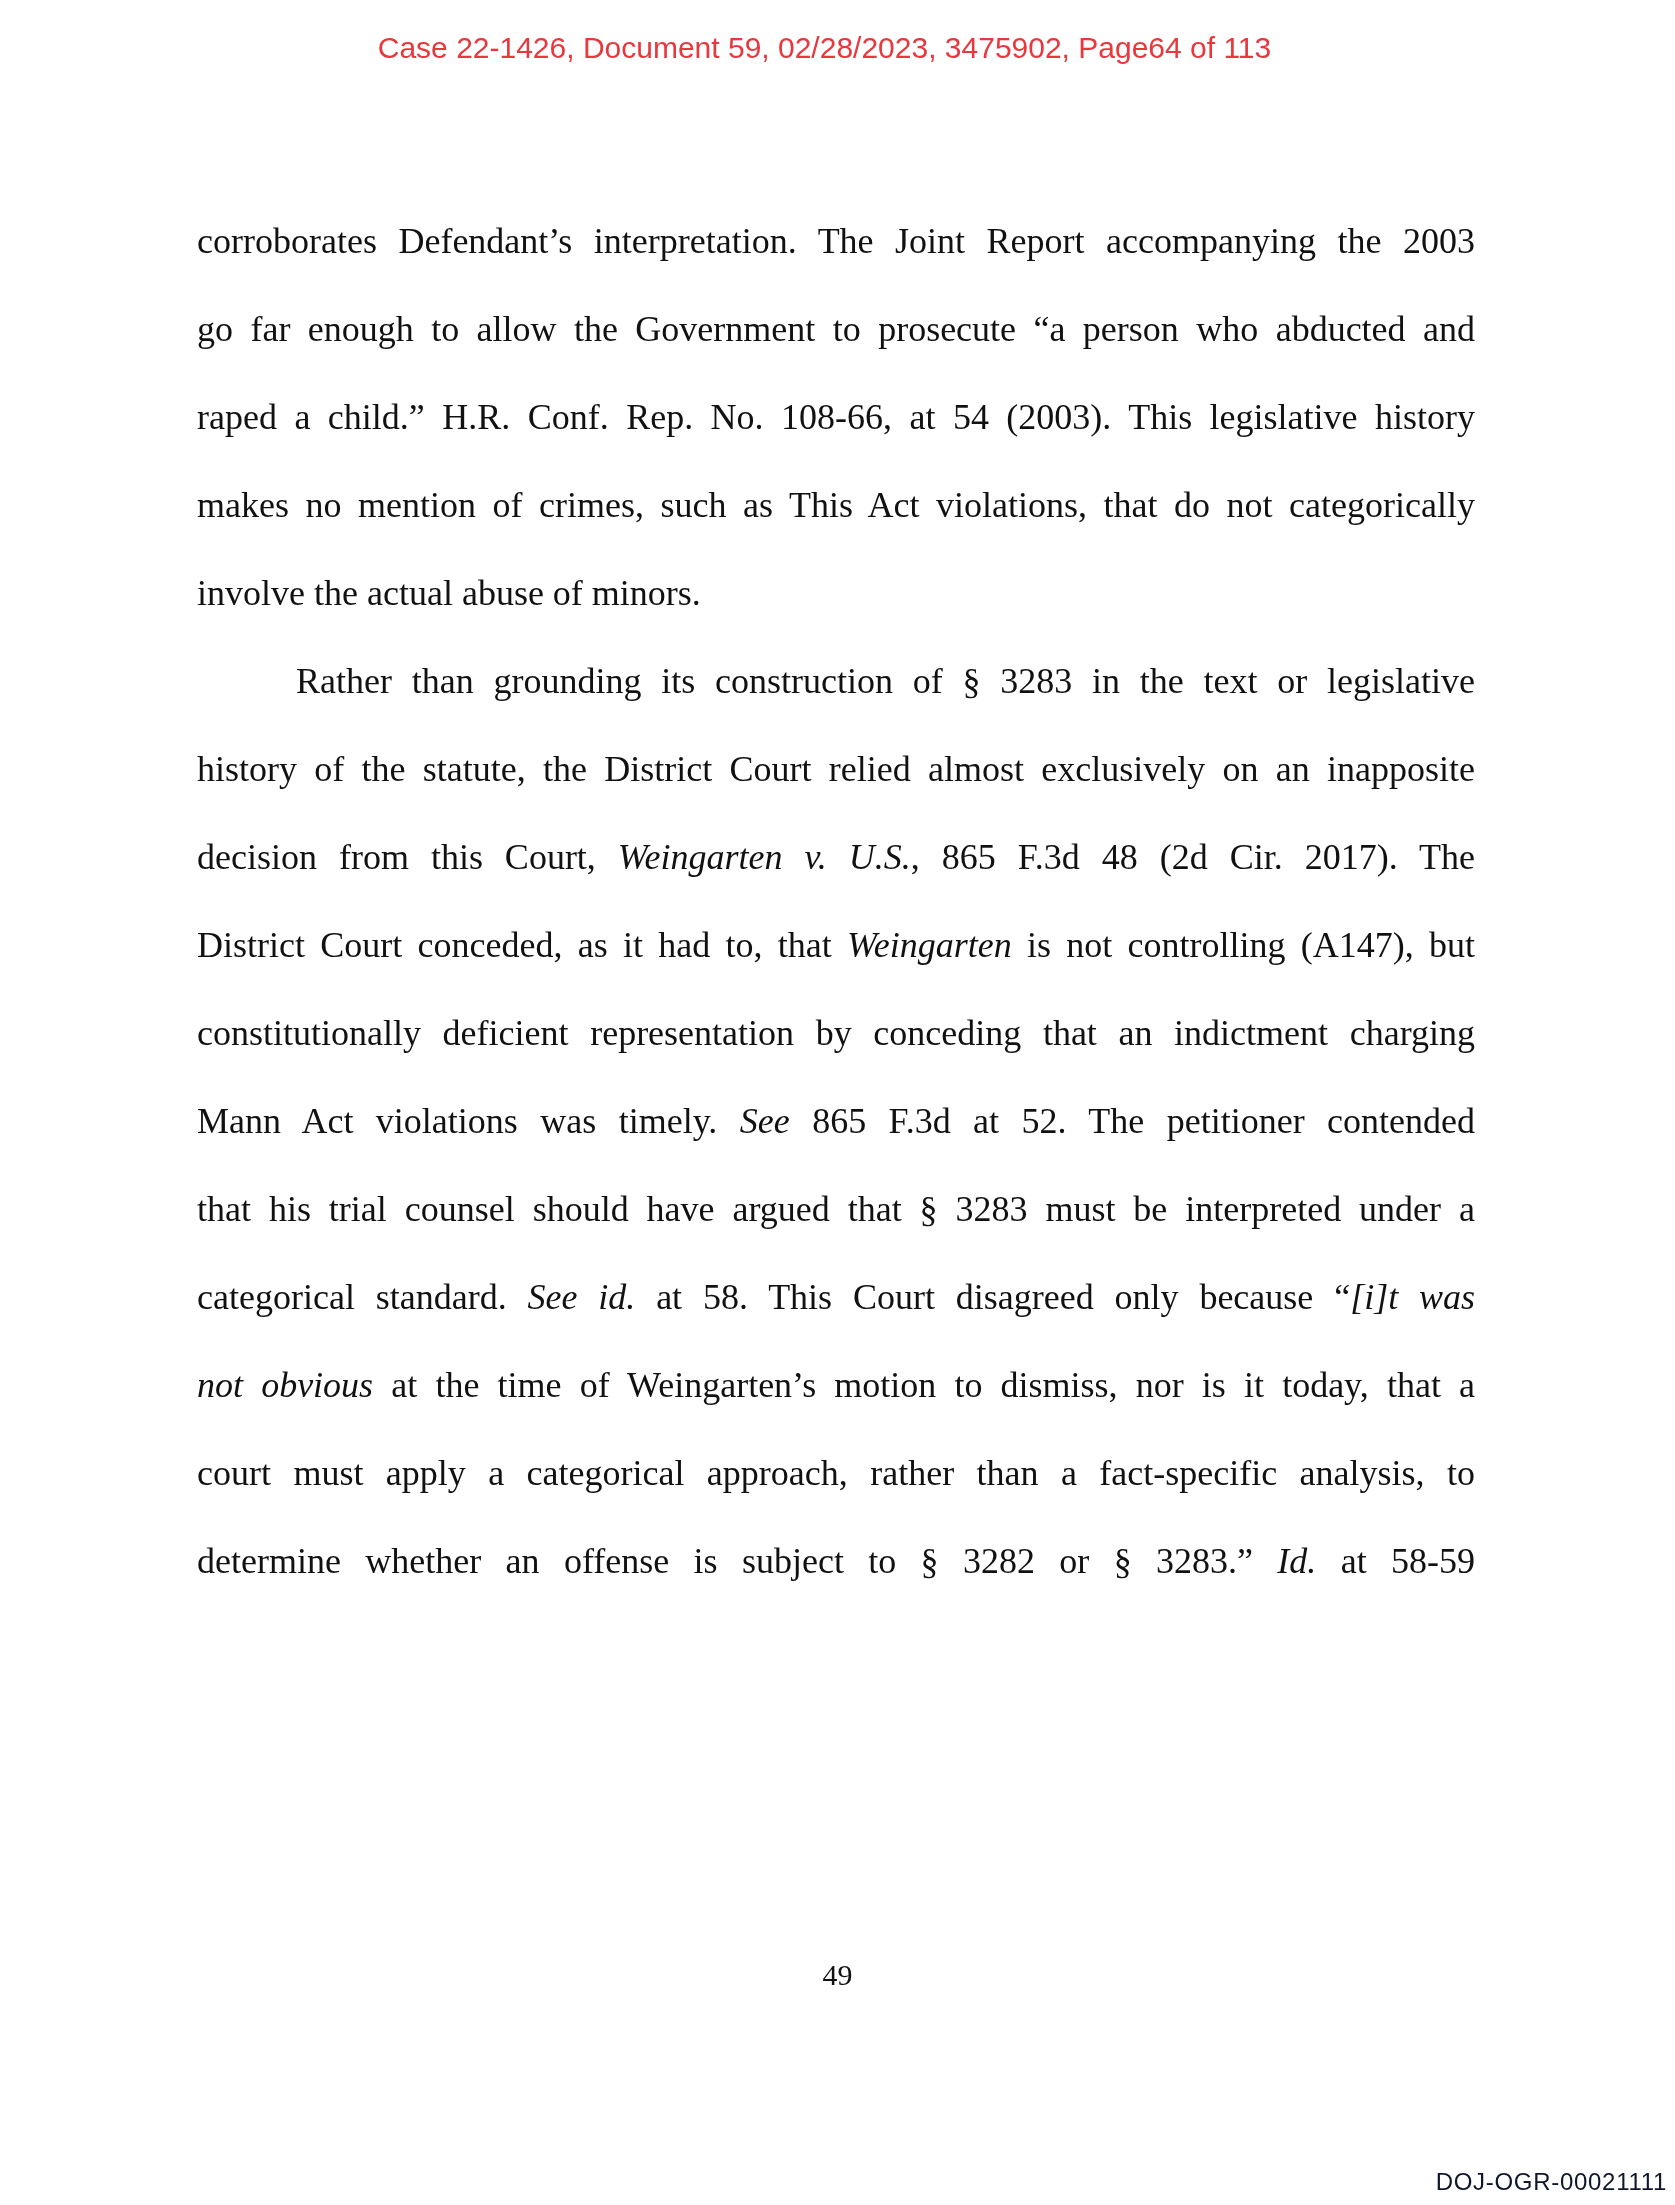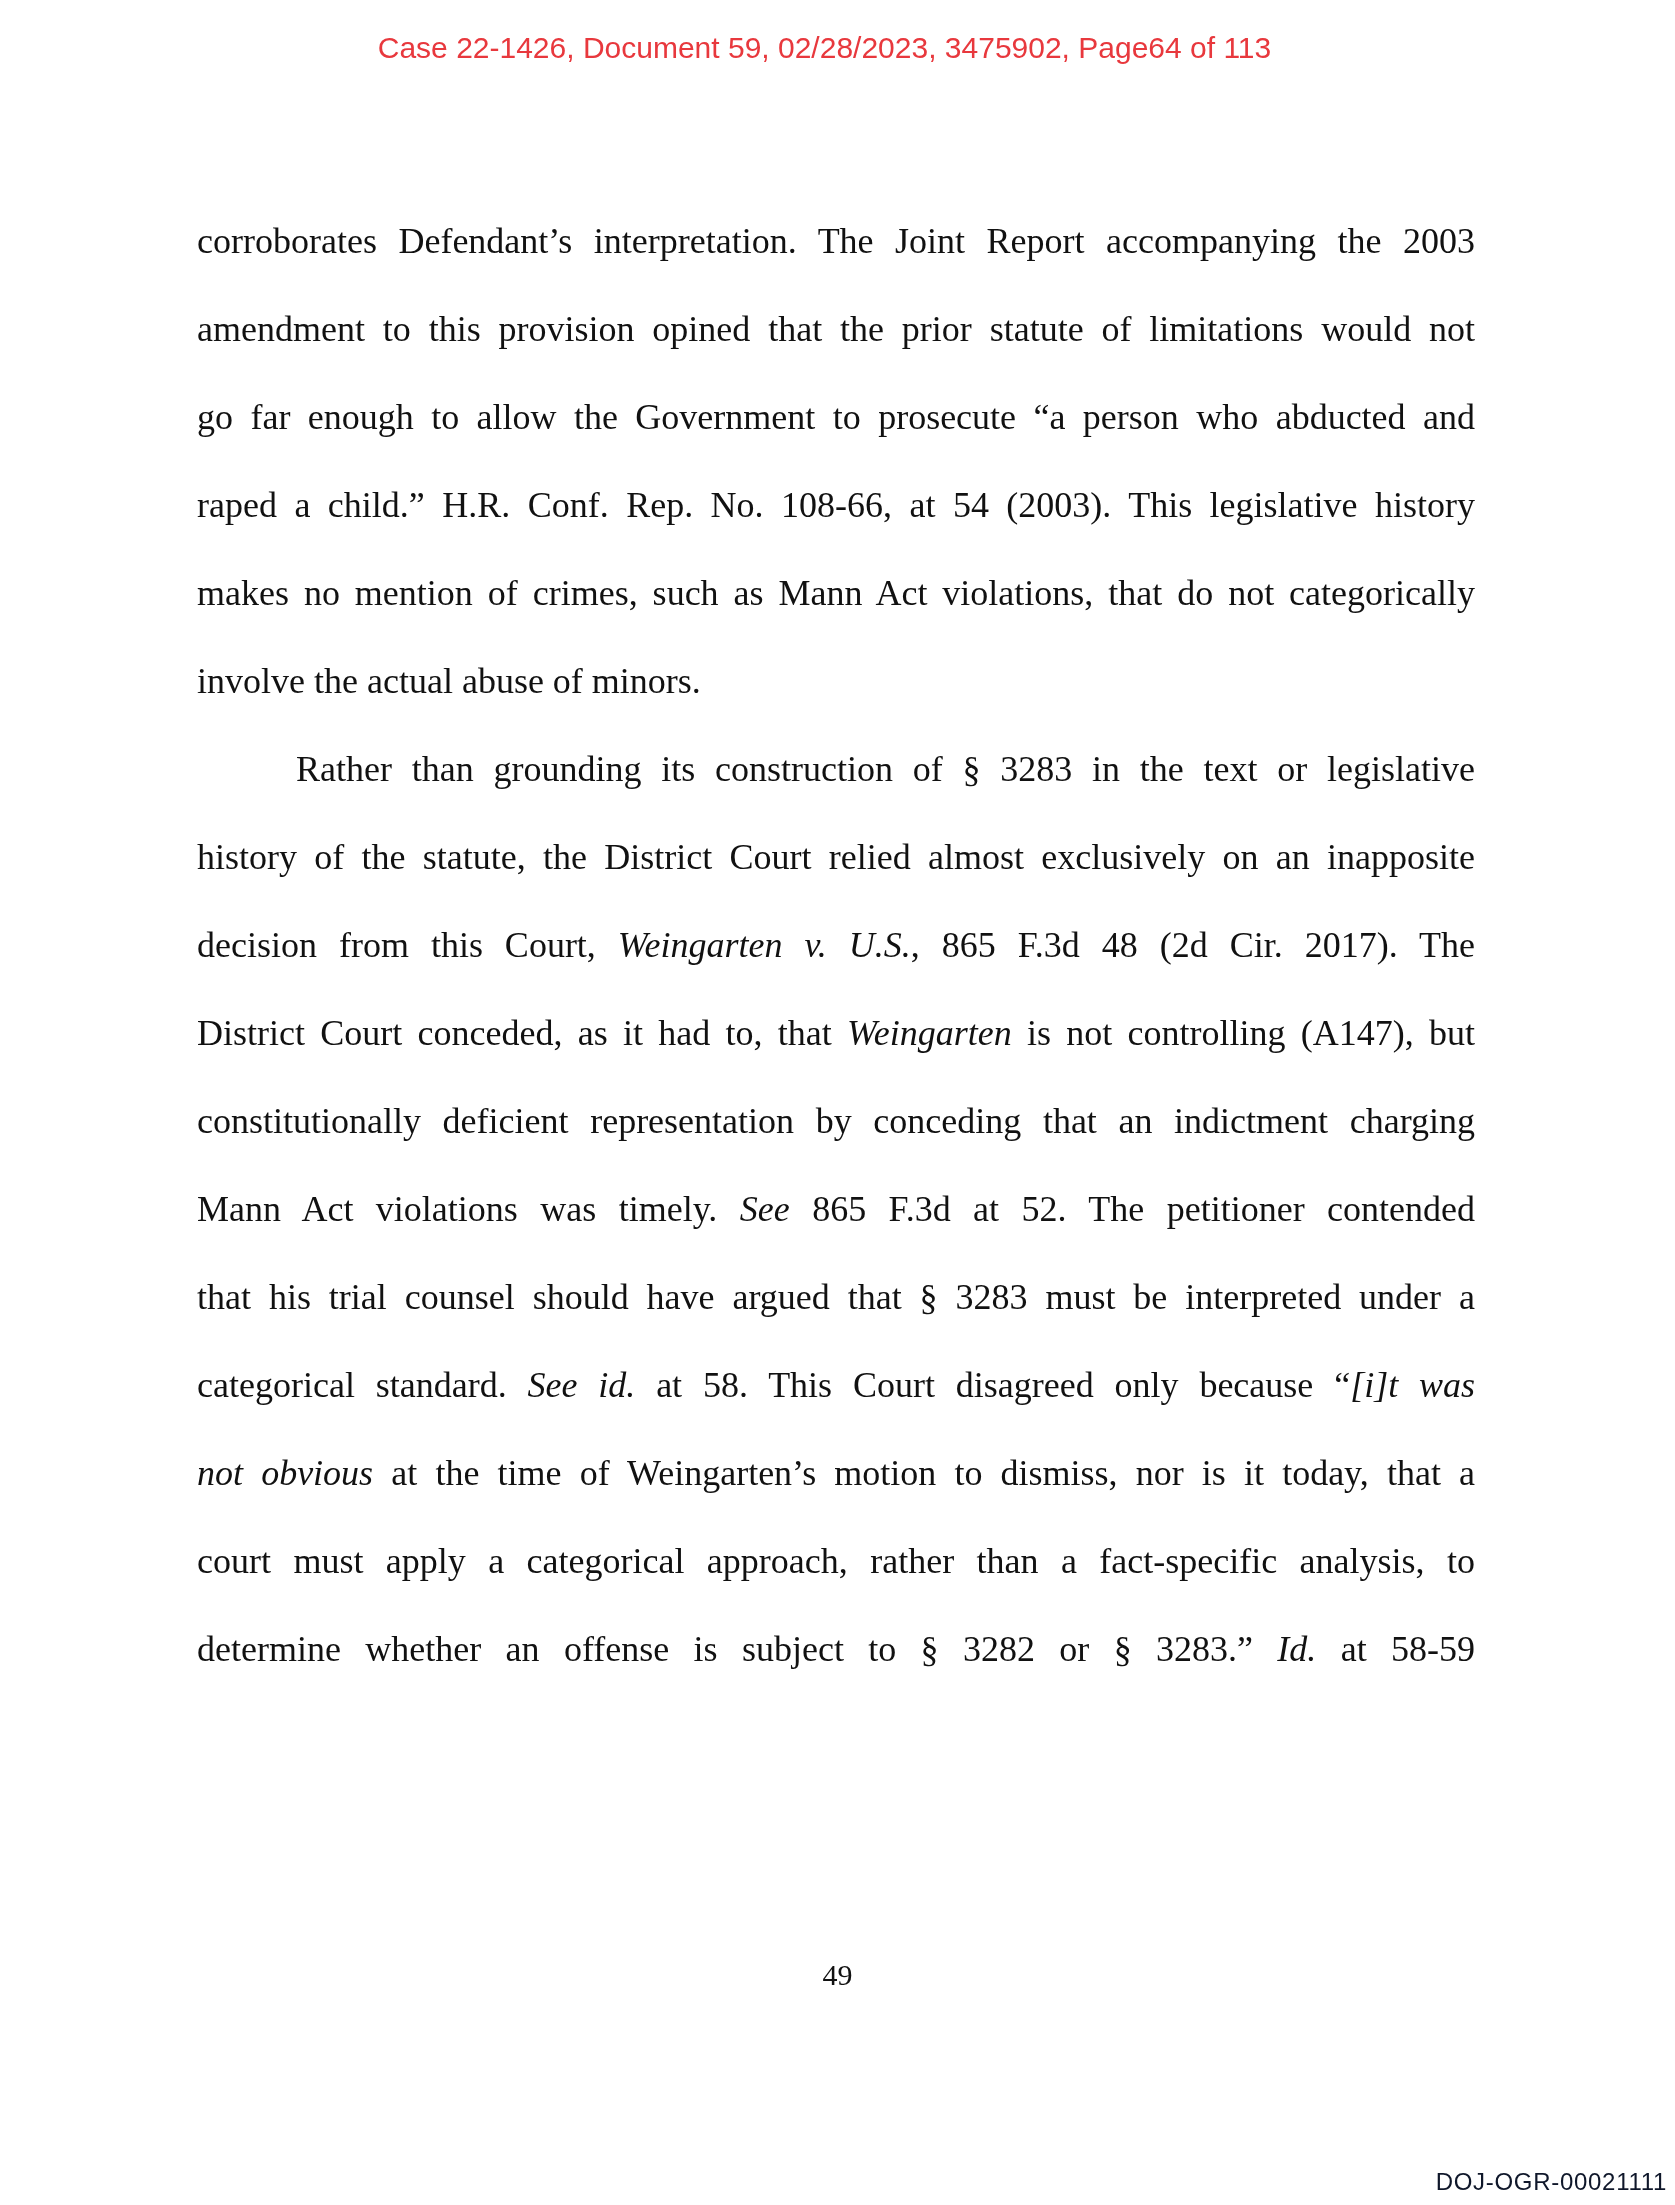--- a/index.html
+++ b/index.html
@@ -29,24 +29,23 @@
   }
 </style>
 </head>
 <body>
 
 <div class="header">Case 22-1426, Document 59, 02/28/2023, 3475902, Page64 of 113</div>
 
 <div class="body-text">
 
   <span class="line"><span>corroborates Defendant’s interpretation.  The Joint Report accompanying the 2003</span></span>
-  <span class="line"><span>amendment to this provision opined that the prior statute of limitations would not</span></span>
   <span class="line"><span>go far enough to allow the Government to prosecute “a person who abducted and</span></span>
   <span class="line"><span>raped a child.”  H.R. Conf. Rep. No. 108-66, at 54 (2003).  This legislative history</span></span>
-  <span class="line"><span>makes no mention of crimes, such as Mann Act violations, that do not categorically</span></span>
+  <span class="line"><span>makes no mention of crimes, such as This Act violations, that do not categorically</span></span>
   <span class="line last"><span>involve the actual abuse of minors.</span></span>
 
   <span class="line indent"><span>Rather than grounding its construction of § 3283 in the text or legislative</span></span>
   <span class="line"><span>history of the statute, the District Court relied almost exclusively on an inapposite</span></span>
   <span class="line"><span>decision from this Court, </span><i>Weingarten v. U.S.</i><span>, 865 F.3d 48 (2d Cir. 2017).  The</span></span>
   <span class="line"><span>District Court conceded, as it had to, that </span><i>Weingarten</i><span> is not controlling (A147), but</span></span>
   <span class="line"><span>constitutionally deficient representation by conceding that an indictment charging</span></span>
   <span class="line"><span>Mann Act violations was timely.  </span><i>See</i><span> 865 F.3d at 52.  The petitioner contended</span></span>
   <span class="line"><span>that his trial counsel should have argued that § 3283 must be interpreted under a</span></span>
   <span class="line"><span>categorical standard.  </span><i>See id.</i><span> at 58.  This Court disagreed only because “</span><i>[i]t was</i></span>

